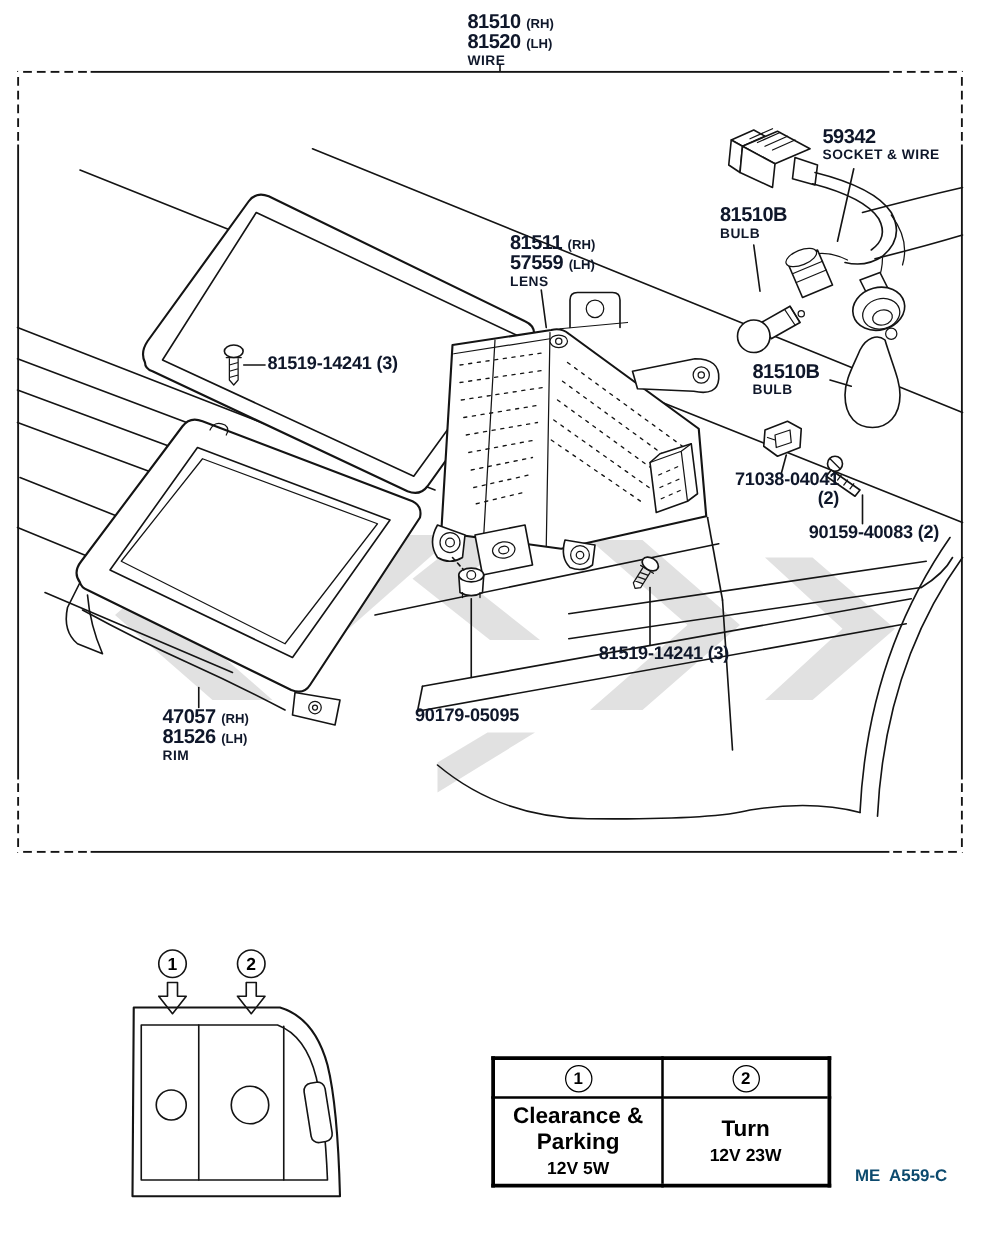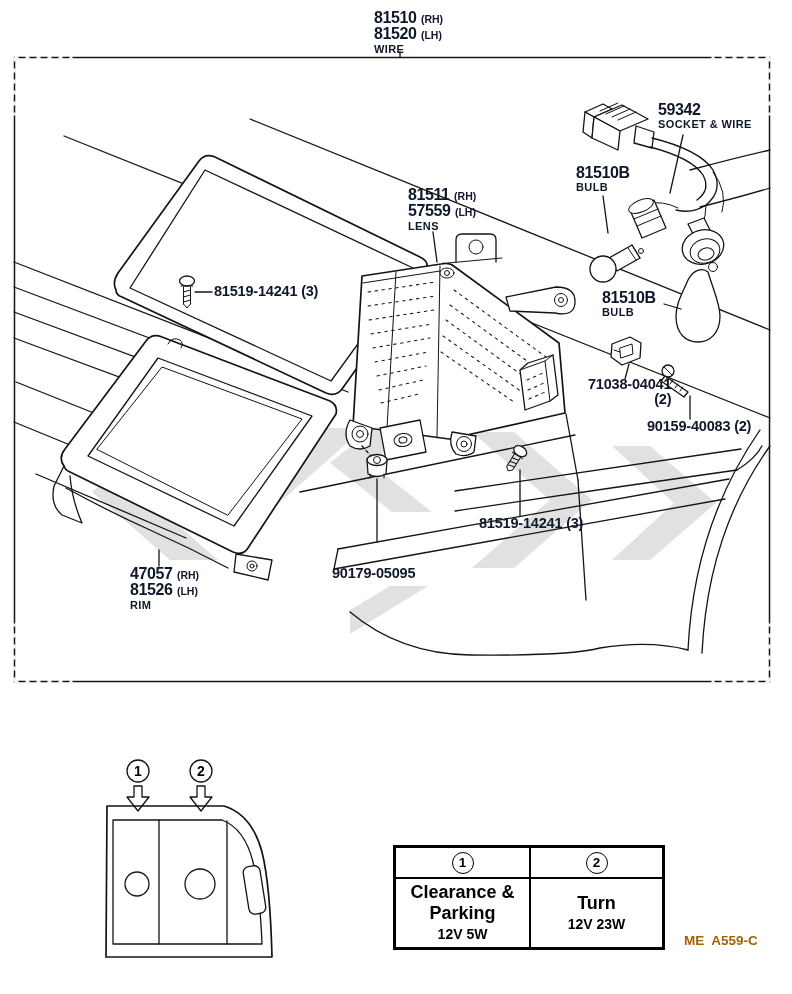--- a/index.html
+++ b/index.html
@@ -16,21 +16,21 @@
   .plabel .sub{font-size:11px;letter-spacing:.4px;margin-top:1px;}
   .plabel.small{font-size:14.5px;letter-spacing:-0.2px;text-align:right;}
   .qtyrow{margin-left:62px;}
   .spec-table{position:absolute;left:393px;top:845px;width:272px;border-collapse:collapse;table-layout:fixed;background:#fff;}
   .spec-table td{border:2.4px solid #000;text-align:center;vertical-align:middle;font-weight:700;color:#000;padding:0;}
   .spec-table{border:3px solid #000;}
   .spec-table .hdr td{height:29px;}
   .ccircle{display:inline-block;width:20px;height:20px;border:1.7px solid #000;border-radius:50%;font-size:13.5px;line-height:20px;font-weight:700;text-align:center;}
   .fn{font-size:18px;padding-top:3px;}
   .spec{font-size:14px;padding:2px 0 5px;}
-  .footer-code{position:absolute;left:684px;top:933px;font-size:13.5px;font-weight:700;color:#a16207;white-space:pre;}
+  .footer-code{position:absolute;left:684px;top:933px;font-size:13.5px;font-weight:700;color:#0c4a6e;white-space:pre;}
 </style>
 </head>
 <body>
 
 <svg width="792" height="994" viewBox="0 0 792 994">
 
   <g fill="#c3c3c3" opacity="0.5" style="mix-blend-mode:multiply">
     <path d="M170,424 L218,424 L140,492 L218,560 L170,560 L92,492 Z"></path>
     <path d="M322,428 L364,428 L262,518 L220,518 Z"></path>
     <path d="M392,414 L432,414 L370,463 L432,512 L392,512 L330,463 Z"></path>

